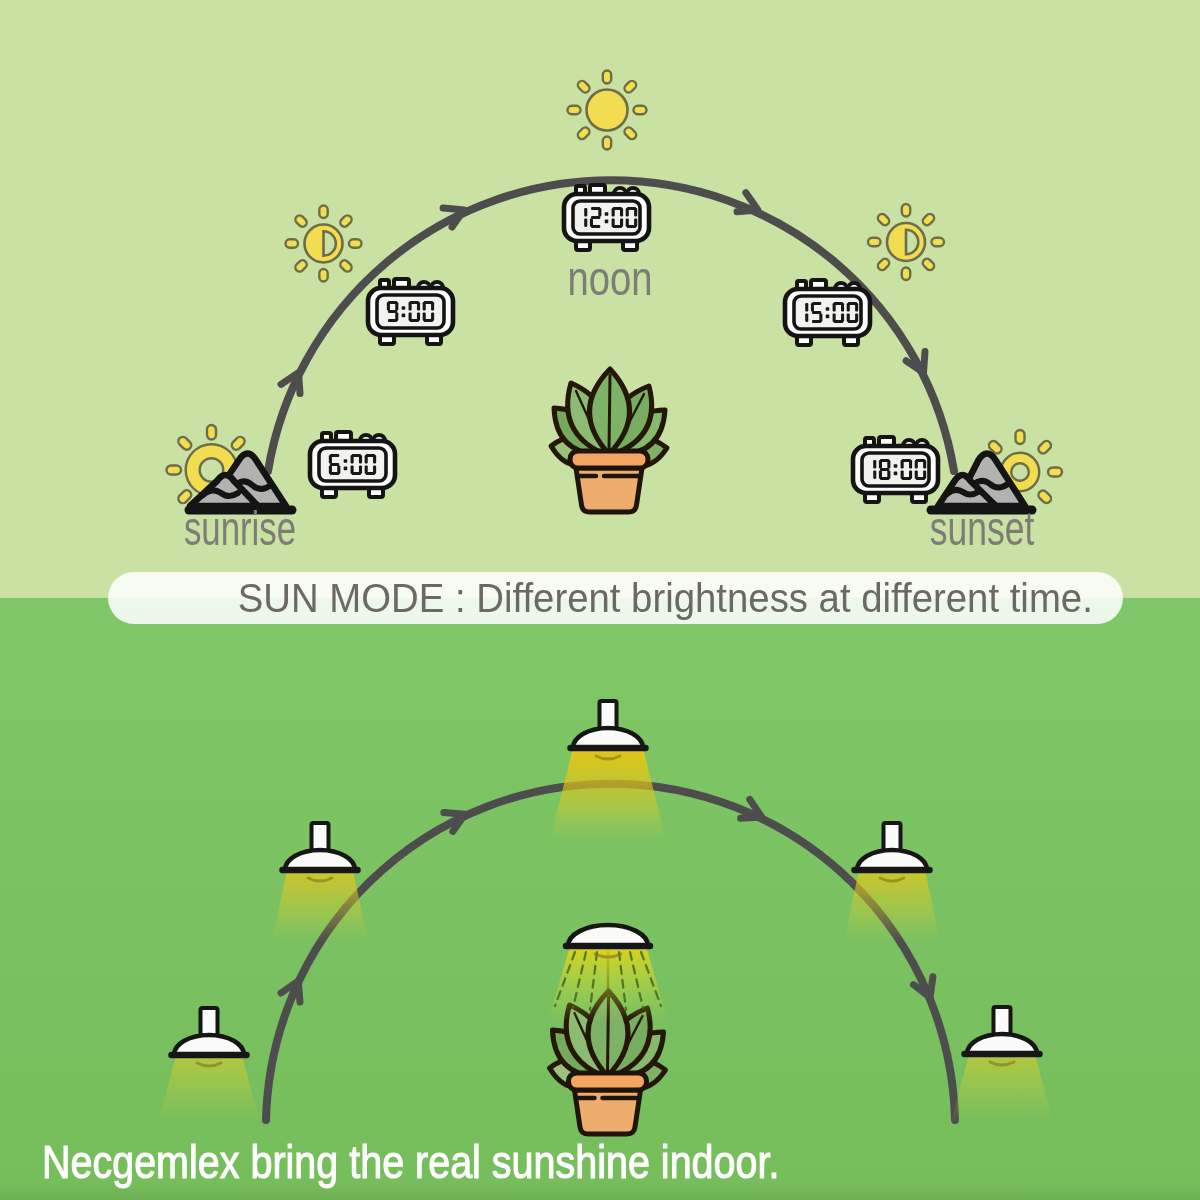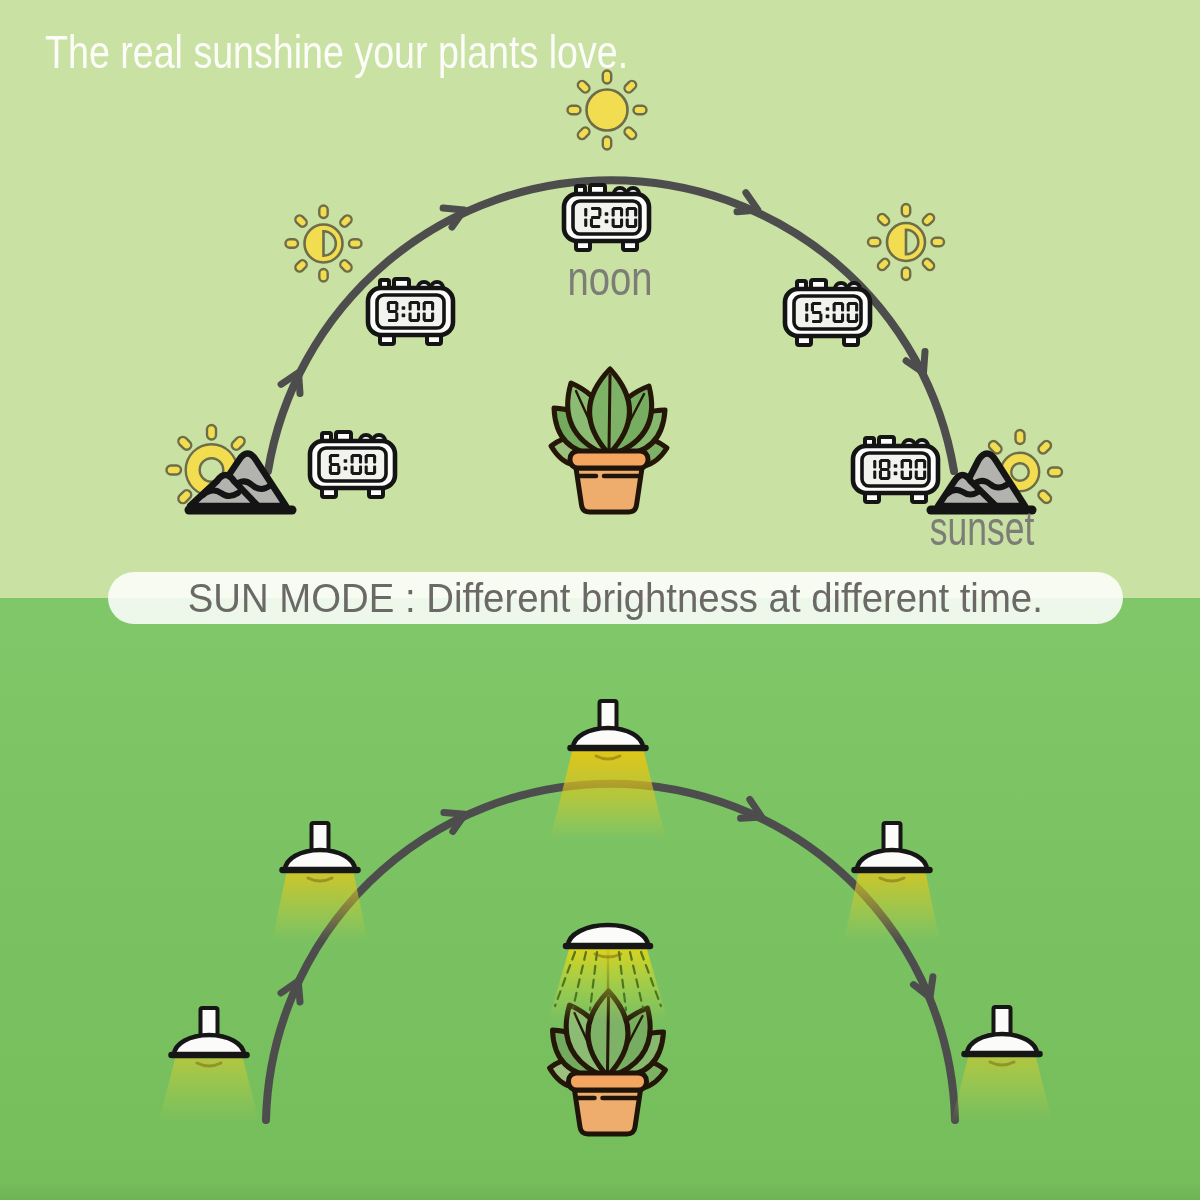--- a/index.html
+++ b/index.html
@@ -43,21 +43,21 @@
             stroke-dasharray:8 6;opacity:0.85;}
 
   .txt{position:absolute;white-space:nowrap;}
   .sqz{display:inline-block;}
   .title{left:45px;top:24px;font-size:47px;color:#fcfdf9;}
   .title .sqz{transform:scaleX(0.80);transform-origin:left center;}
   .caption{left:42px;top:1134px;font-size:47px;font-weight:400;color:#ffffff;-webkit-text-stroke:1.1px #ffffff;}
   .caption .sqz{transform:scaleX(0.84);transform-origin:left center;}
   .banner{position:absolute;left:108px;top:572px;width:1015px;height:52px;
           border-radius:26px;background:rgba(255,255,255,0.86);
-          display:flex;align-items:center;justify-content:center;}
+          display:flex;align-items:center;justify-content:flex-end;}
   .banner .sqz{font-size:41px;color:var(--banner-text);transform:scaleX(0.935);transform-origin:center;}
   .lbl{position:absolute;transform:translateX(-50%);font-size:49px;color:var(--label-gray);}
   .lbl .sqz{transform-origin:center;}
   .lbl-sunrise{left:240px;top:500px;}
   .lbl-sunrise .sqz{transform:scaleX(0.71);}
   .lbl-noon{left:610px;top:250px;}
   .lbl-noon .sqz{transform:scaleX(0.78);}
   .lbl-sunset{left:982px;top:500px;text-align:center;}
   .lbl-sunset .sqz{transform:scaleX(0.725);}
 </style>
@@ -433,23 +433,24 @@
       </g>
       <g transform="translate(608,946)">
         <path class="lamp-dome" d="M -40 0 A 40 21 0 0 1 40 0 Z"></path>
         <line class="lamp-rim" x1="-42" y1="0" x2="42" y2="0"></line>
         <path class="lamp-smile" d="M -13 8 Q 0 14 13 8"></path>
       </g>
     </g>
   </g>
 </svg>
 
-<div class="txt title"><span class="sqz">The real sunshine your plants love.</span></div>
 
 <div class="banner">
   <span class="sqz">SUN MODE : Different brightness at different time.</span>
 </div>
 
+<span class="txt lbl lbl-sunrise"><span class="sqz">sunrise</span></span>
 <span class="txt lbl lbl-noon"><span class="sqz">noon</span></span>
 <span class="txt lbl lbl-sunset"><span class="sqz">sunset</span></span>
 
+<div class="txt caption"><span class="sqz">Necgemlex bring the real sunshine indoor.</span></div>
 
 </div>
 
 </body></html>

